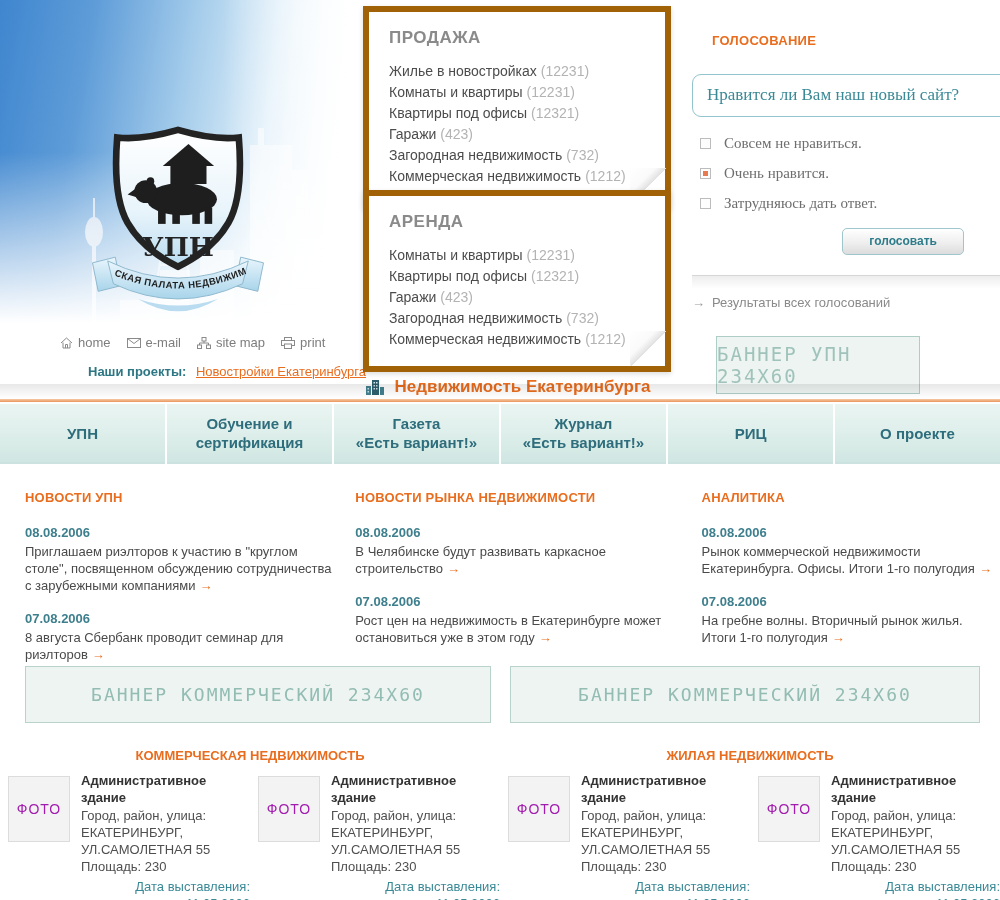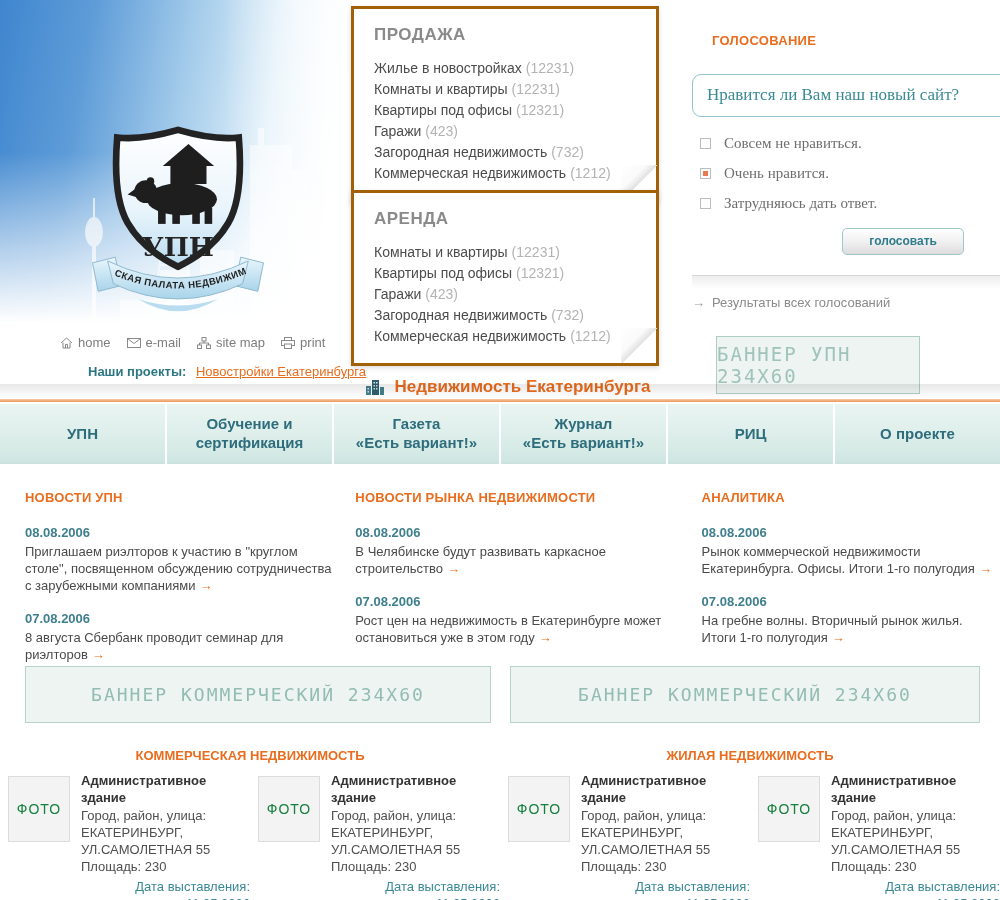--- a/index.html
+++ b/index.html
@@ -19,22 +19,22 @@
   .logo { position:absolute; left:83px; top:122px; width:190px; height:200px; }
 
   .quick-links { position:absolute; left:60px; top:335px; display:flex; gap:16px;
     font-size:13px; color:#7d7d7d; align-items:center; }
   .quick-links .ql { display:flex; align-items:center; gap:5px; cursor:pointer; }
   .projects { position:absolute; left:60px; top:364px; font-size:13px;padding-left:28px; }
   .projects .plabel { color:#2d7784; font-weight:bold; }
   .projects a { color:#e96d1e; text-decoration:underline; margin-left:6px; cursor:pointer; }
 
   
-  .paper { position:absolute; left:351px; width:308px; background:#fff;
-    border:3px solid #a16207; box-shadow:0 2px 5px rgba(0,0,0,0.14);
+  .paper { position:absolute; left:363px; width:308px; background:#fff;
+    border:6px solid #a16207; box-shadow:0 2px 5px rgba(0,0,0,0.14);
     padding:16px 12px 16px 20px; }
   .paper::after { content:""; position:absolute; right:-1px; bottom:-1px; width:36px; height:36px;
     background:linear-gradient(to left top, rgba(255,255,255,0) 49%, #e2e2e2 50%, #fafafa 65%, #ffffff 100%);
     border-bottom-left-radius:4px; }
   .paper h2 { font-size:17px; color:#8a8a8a; letter-spacing:0.5px; margin-bottom:13px; }
   .paper ul { list-style:none; }
   .paper li { font-size:14px; line-height:21px; color:#4c4c4c; cursor:pointer; }
   .paper li .cnt { color:#b3b3b3; margin-left:4px; }
   #sale-paper { top:6px; min-height:170px; }
   #rent-paper { top:190px; min-height:147px; }
@@ -100,21 +100,21 @@
   #cbanner-1 { width:470px; margin-left:19px; }
 
   
   .lheaders { position:absolute; left:0; top:748px; width:1000px; display:flex; }
   .lheader { width:500px; text-align:center; color:#e96d1e; font-weight:bold; font-size:13px; }
   .cards { position:absolute; left:0; top:772px; width:1000px; display:flex; }
   .card { width:242px; margin-left:8px; }
   .card-top { display:flex; }
   .photo { width:62px; height:66px; margin-top:4px; background:#f3f3f3; border:1px solid #dcdcdc;
     display:flex; align-items:center; justify-content:center;
-    color:#15803d; font-size:14px; letter-spacing:1px; flex:0 0 auto; }
+    color:#a21caf; font-size:14px; letter-spacing:1px; flex:0 0 auto; }
   .cinfo { margin-left:11px; font-size:13px; color:#4f4f4f; line-height:17px; }
   .cinfo .ctitle { font-weight:bold; color:#333; margin-bottom:1px; cursor:pointer; }
   .cdate { margin-top:3px; text-align:right; color:#3a8996; font-size:13px; line-height:17px; }
 
   svg { display:block; }
 </style>
 </head>
 <body>
 
 <div class="page">

